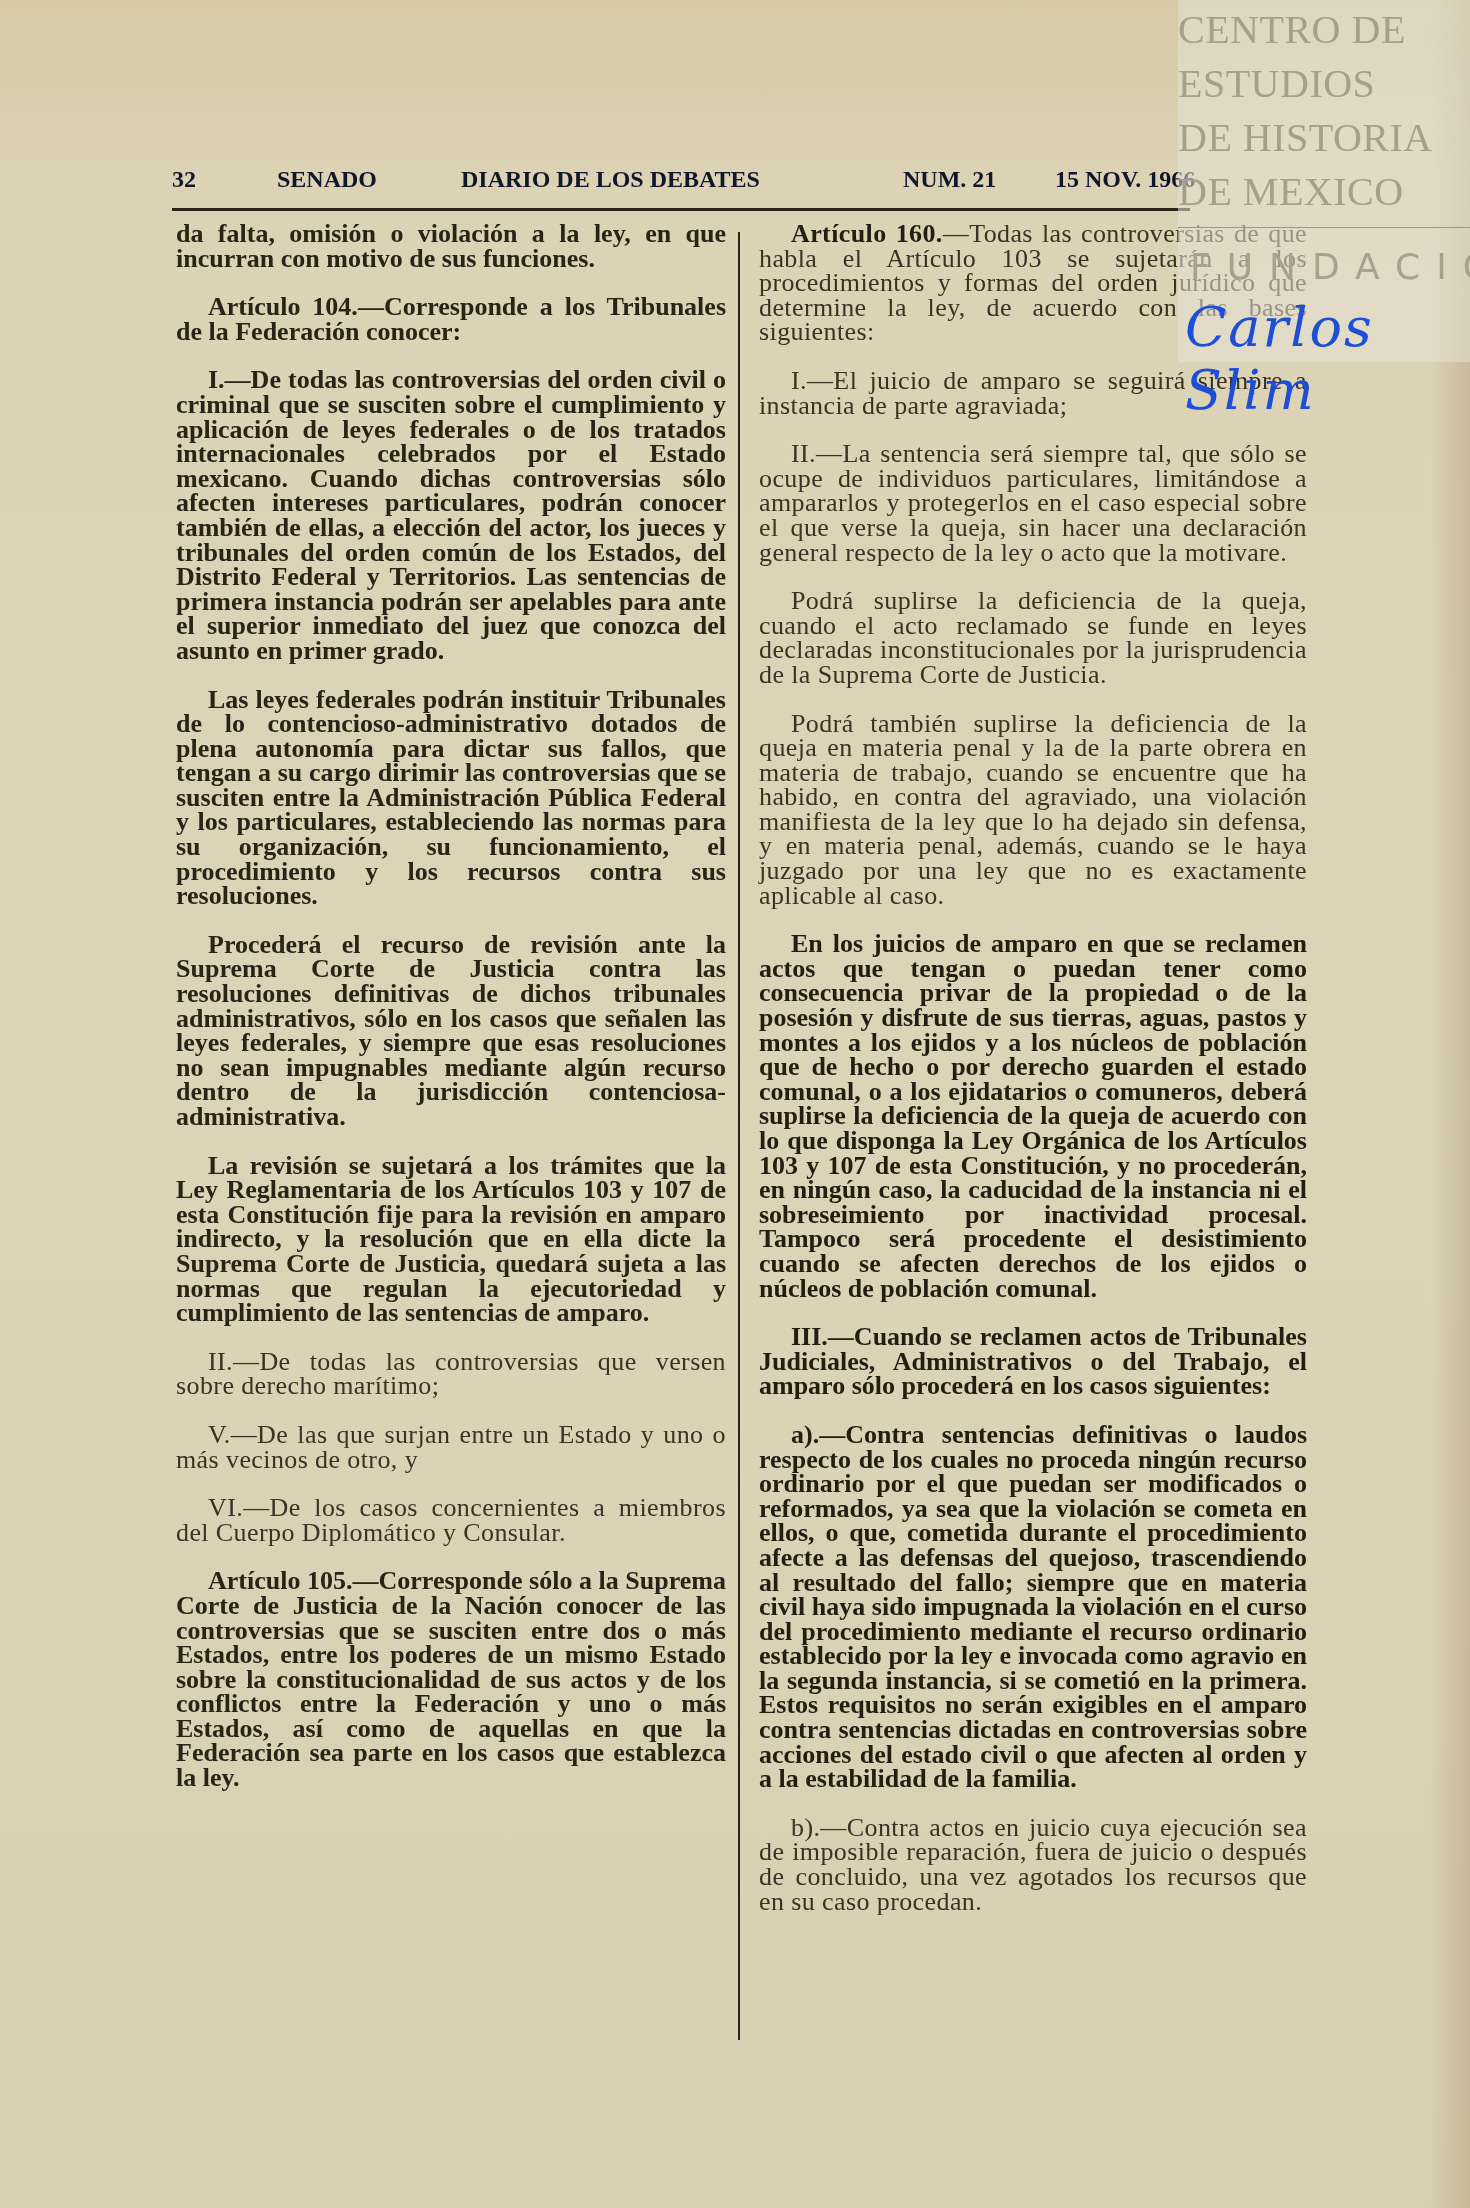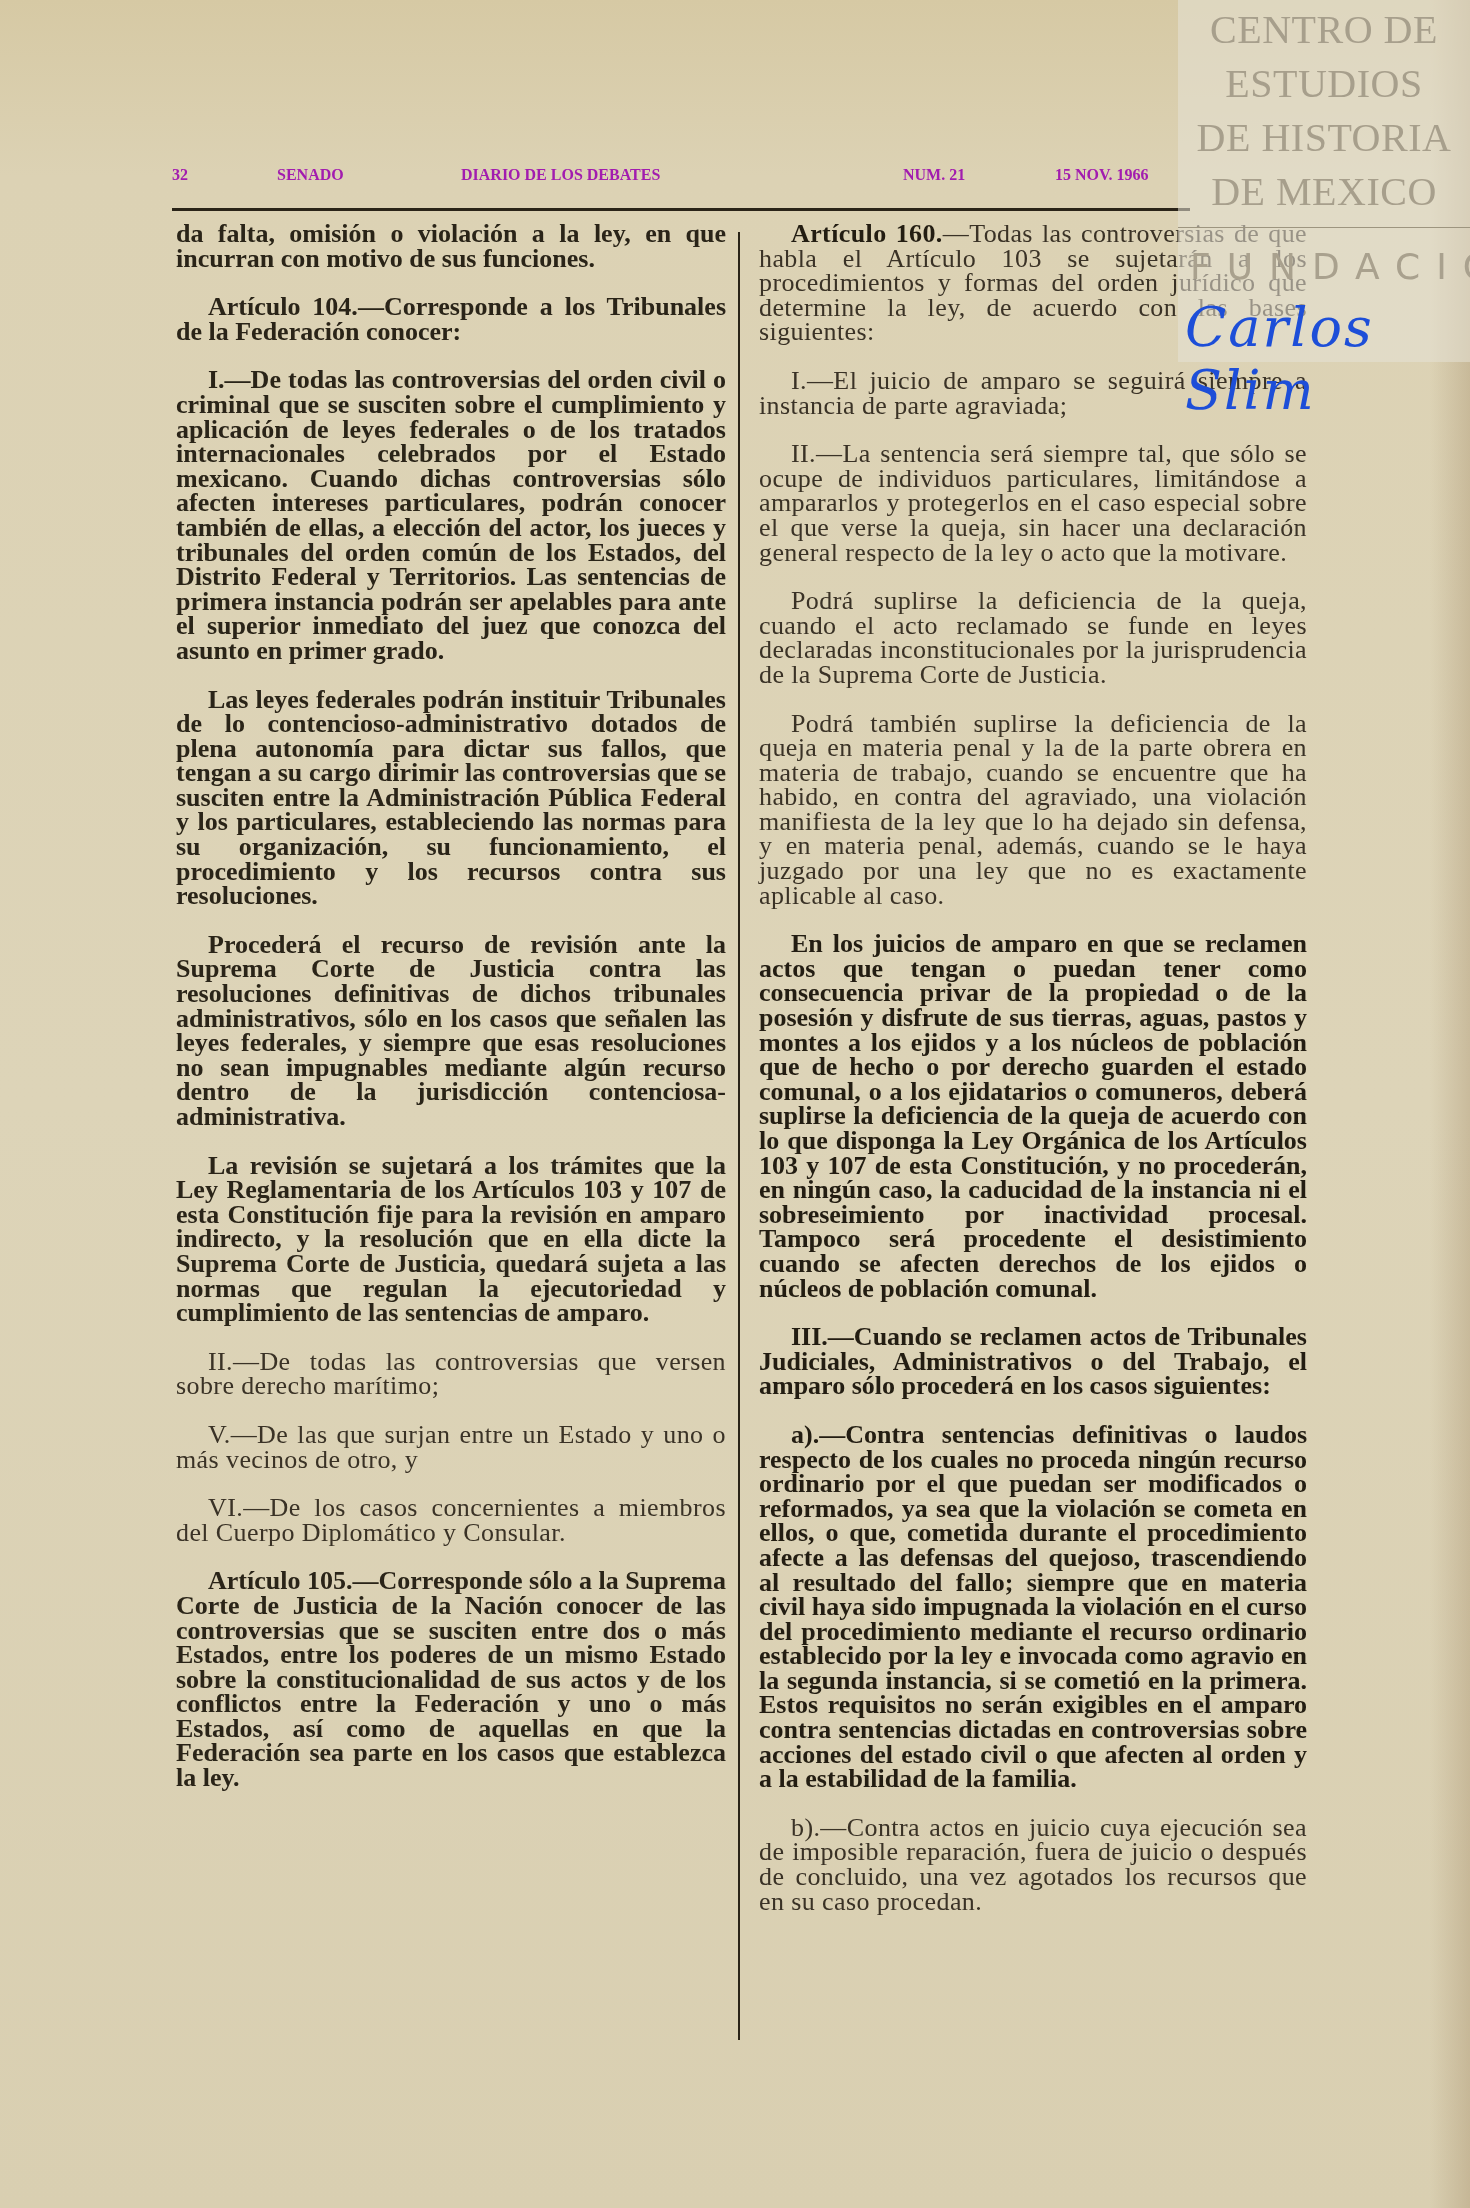--- a/index.html
+++ b/index.html
@@ -16,37 +16,37 @@
   }
   .page::after {
     content: ""; position: absolute; right: 0; top: 0; width: 40px; height: 100%;
     background: linear-gradient(90deg, rgba(0,0,0,0) 0%, rgba(140,110,70,0.25) 100%);
   }
   .watermark {
     position: absolute; left: 1178px; top: 0; width: 292px; height: 362px;
     background: rgba(230, 226, 214, 0.55);
   }
   .wm-line {
-    position: absolute; left: 1178px; width: 292px; text-align: center;
+    position: absolute; left: 1178px; width: 292px; 
     font-family: "Liberation Serif", serif; color: #a79f8c; font-size: 40px; letter-spacing: 0.5px;
     line-height: 1;
   }
   .wm-fund {
     position: absolute; left: 1190px; top: 246px; font-family: "DejaVu Sans", sans-serif;
     color: #a9a18e; font-size: 36px; letter-spacing: 16px;
   }
   .wm-sign {
     position: absolute; left: 1185px; top: 296px; font-family: "DejaVu Serif", serif;
     font-style: italic; color: #1d4ed8; font-size: 54px; letter-spacing: 2px;
   }
   .wm-rule { position: absolute; left: 1178px; top: 227px; width: 292px; height: 1px; background: #9d957f; }
 
   .header {
     position: absolute; left: 172px; top: 166px; width: 1018px; height: 32px;
-    font-family: "Liberation Serif", serif; font-weight: bold; font-size: 16px; color: #a21caf;
+    font-family: "Liberation Serif", serif; font-weight: bold; font-size: 24px; color: #0f172a;
   }
   .header span { position: absolute; top: 0; white-space: nowrap; }
   .h-page { left: 0; }
   .h-senado { left: 105px; }
   .h-diario { left: 289px; }
   .h-num { left: 696px; margin-left: 35px; }
   .h-date { left: 883px; }
   .header-rule { position: absolute; left: 172px; top: 208px; width: 1018px; height: 3px; background: #2a2418; }
   .col-rule { position: absolute; left: 738px; top: 232px; width: 2px; height: 1808px; background: #2a2418; }
 

